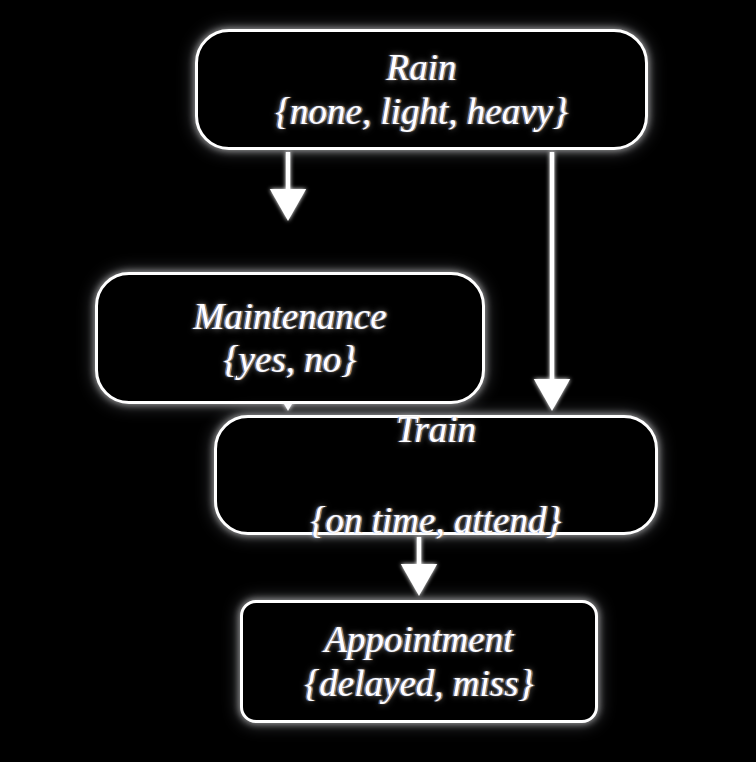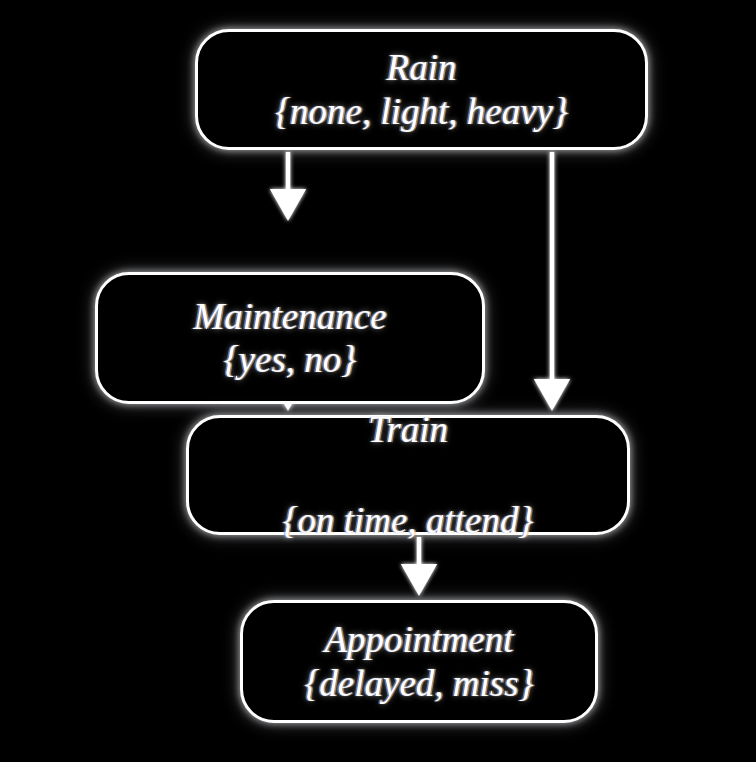--- a/index.html
+++ b/index.html
@@ -57,22 +57,22 @@
   }
   .node-states {
     font-size: 37px;
     margin-top: 2px;
     font-style: italic;
   }
 
   
   #node-rain        { left: 195px; top: 29px;  width: 453px; height: 121px; }
   #node-maintenance { left: 95px;  top: 225px; width: 390px; height: 132px; margin-top: 47px; }
-  #node-train       { left: 186px; top: 415px; width: 444px; height: 120px; gap: 48px; }
-  #node-appointment { left: 240px; top: 600px; width: 358px; height: 123px; }
+  #node-train       { left: 214px; top: 415px; width: 444px; height: 120px; gap: 48px; }
+  #node-appointment { left: 240px; top: 600px; width: 358px; height: 123px; border-radius: 16px; }
 </style>
 </head>
 <body>
 
 <div id="canvas">
 
   <svg id="edge-layer" viewBox="0 0 756 762" width="756" height="762" xmlns="http://www.w3.org/2000/svg">
     <defs>
       <marker id="arrowhead" markerWidth="9" markerHeight="9" refX="3.2" refY="4.5" orient="auto" markerUnits="strokeWidth">
         <path d="M 0 0.4 L 7.2 4.5 L 0 8.6 z" fill="#ffffff"></path>

